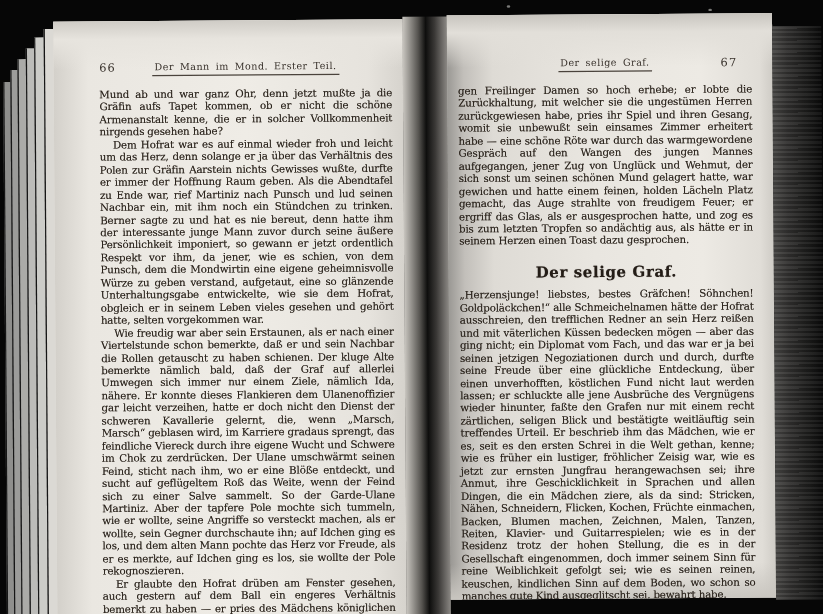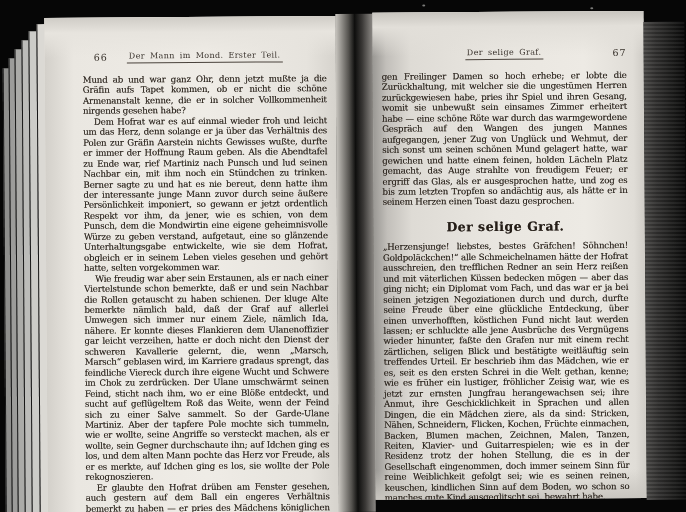--- a/index.html
+++ b/index.html
@@ -53,22 +53,22 @@
   
   .pg-inner{position:relative;height:100%;}
   .page-left .pg-inner{padding:34px 9px 0 38px;}
   .page-right .pg-inner{padding:36px 17px 0 9px;}
 
   .running-head{position:relative;display:block;height:14px;margin-bottom:9px;
     font-size:8px;color:#37302a;letter-spacing:0.4px;word-spacing:2px;}
   .rh-title{position:absolute;left:50%;transform:translateX(-50%);top:0;
     border-bottom:1px solid #4a433c;padding:0 2px 2px 2px;white-space:nowrap;}
   .rh-num{position:absolute;top:0;font-size:9.5px;letter-spacing:1px;}
-  .rh-num.left{left:11px;}
-  .rh-num.right{right:0;}
+  .rh-num.left{left:0;}
+  .rh-num.right{right:12px;}
 
   .bodytext{font-size:8.6px;line-height:10.45px;color:#2b241d;
     text-align:justify;letter-spacing:-0.15px;
     text-shadow:0 0 0.5px rgba(43,36,29,0.55);}
   .bodytext p{margin:0;text-indent:11px;}
   .bodytext p.noindent{text-indent:0;}
 
   .chapter-heading{display:block;text-align:center;font-weight:bold;
     font-size:12.5px;color:#241d17;margin:15px 0 9px 0;letter-spacing:0.5px;
     text-shadow:0 0 0.6px rgba(36,29,23,0.6);}

